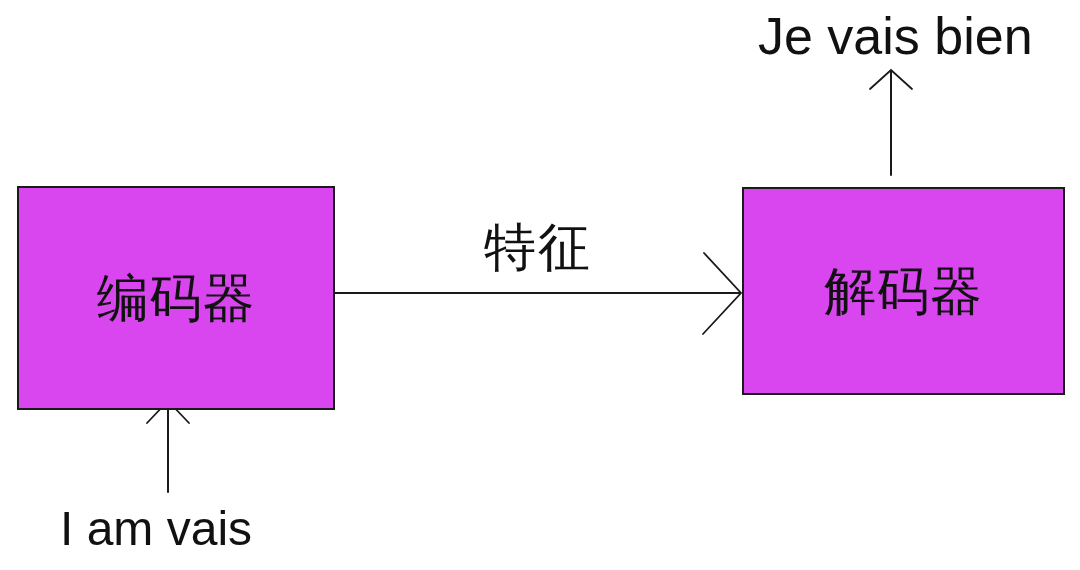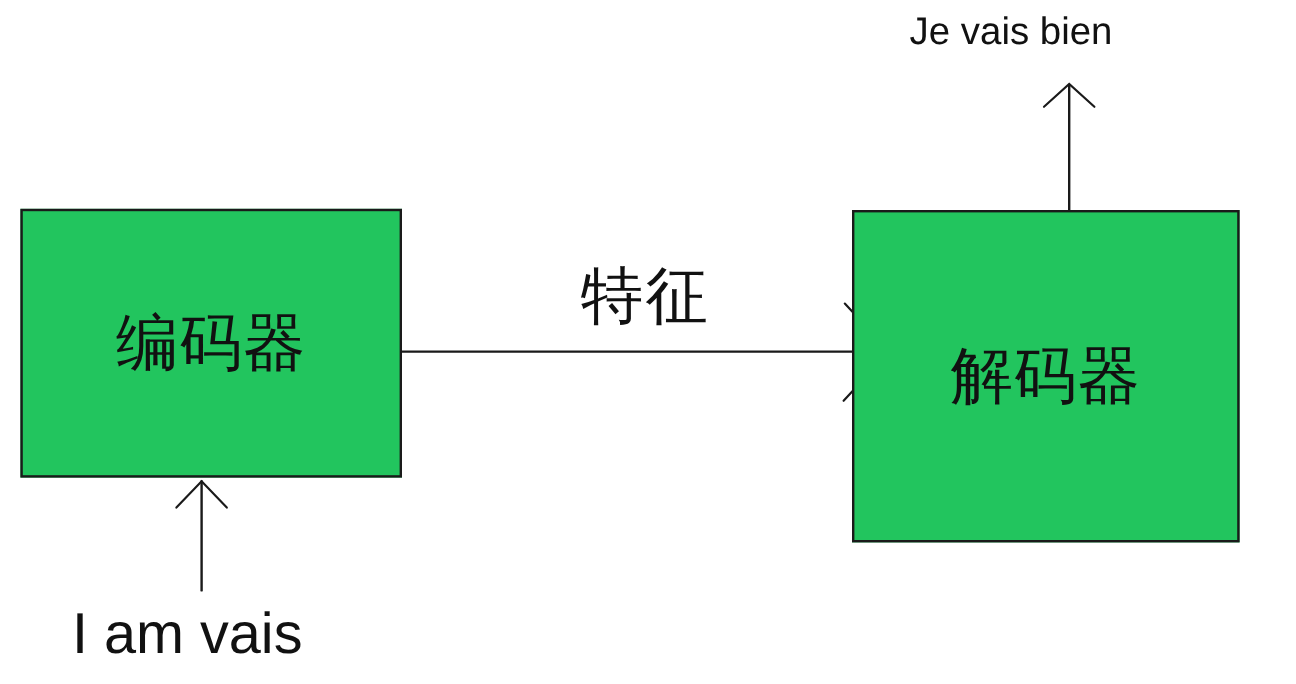--- a/index.html
+++ b/index.html
@@ -19,37 +19,38 @@
   .arrow-layer {
     position: absolute;
     left: 0;
     top: 0;
     width: 1080px;
     height: 570px;
   }
   .node-box {
     position: absolute;
     border: 2px solid #1a1a1a;
-    background: #22c55e;
+    background: #d946ef;
     display: flex;
     align-items: center;
     justify-content: center;
     box-sizing: border-box;
+    margin-top: 12px;
   }
   .encoder-box {
     left: 17px;
     top: 174px;
     width: 318px;
     height: 224px;
   }
   .decoder-box {
-    left: 710px;
+    left: 742px;
     top: 175px;
     width: 323px;
-    height: 277px;
+    height: 208px;
   }
   .node-label {
     font-size: 52px;
     line-height: 1;
     letter-spacing: 1px;
     white-space: nowrap;
   }
   .edge-label {
     position: absolute;
     left: 335px;
@@ -62,21 +63,21 @@
     white-space: nowrap;
   }
   .io-text {
     position: absolute;
     line-height: 1;
     white-space: nowrap;
   }
   .output-text {
     left: 758px;
     top: 10px;
-    font-size: 32px;
+    font-size: 52px;
   }
   .input-text {
     left: 60px;
     top: 505px;
     font-size: 48px;
   }
 </style>
 </head>
 <body>
 

